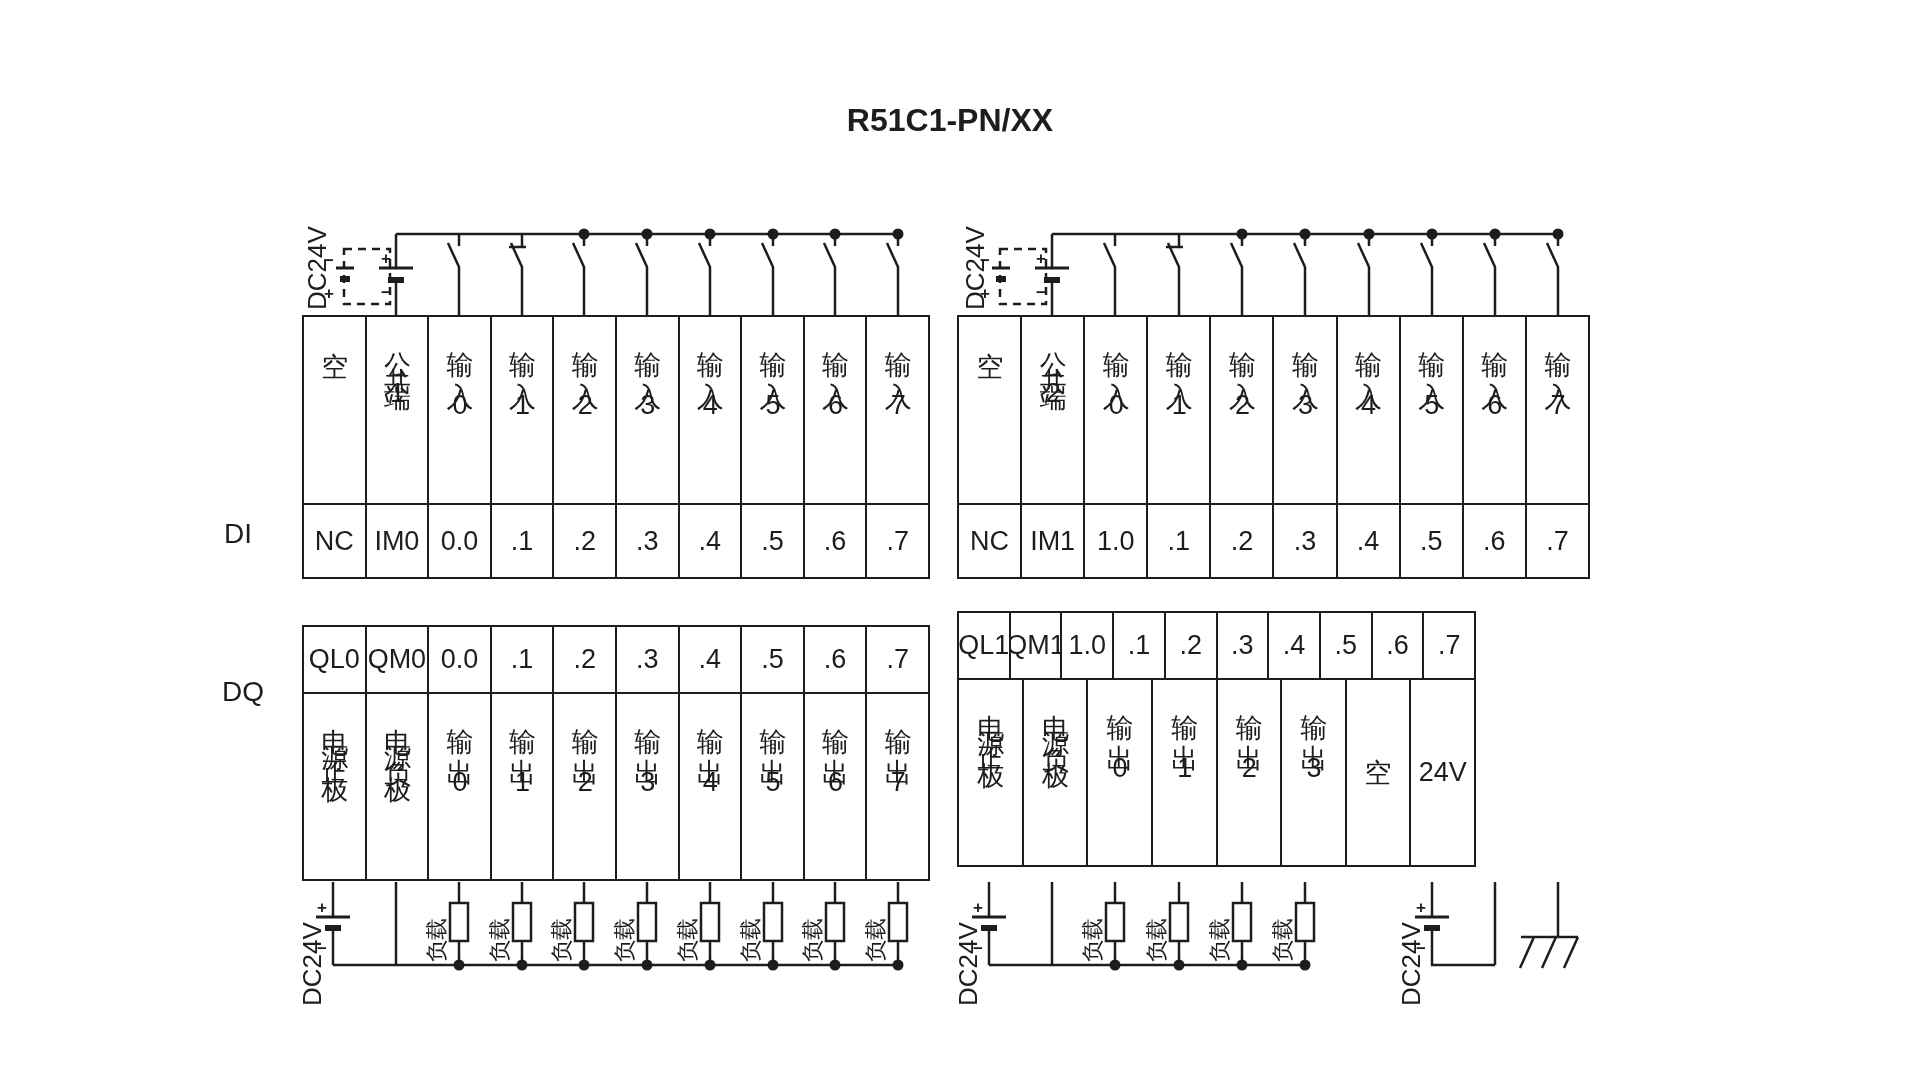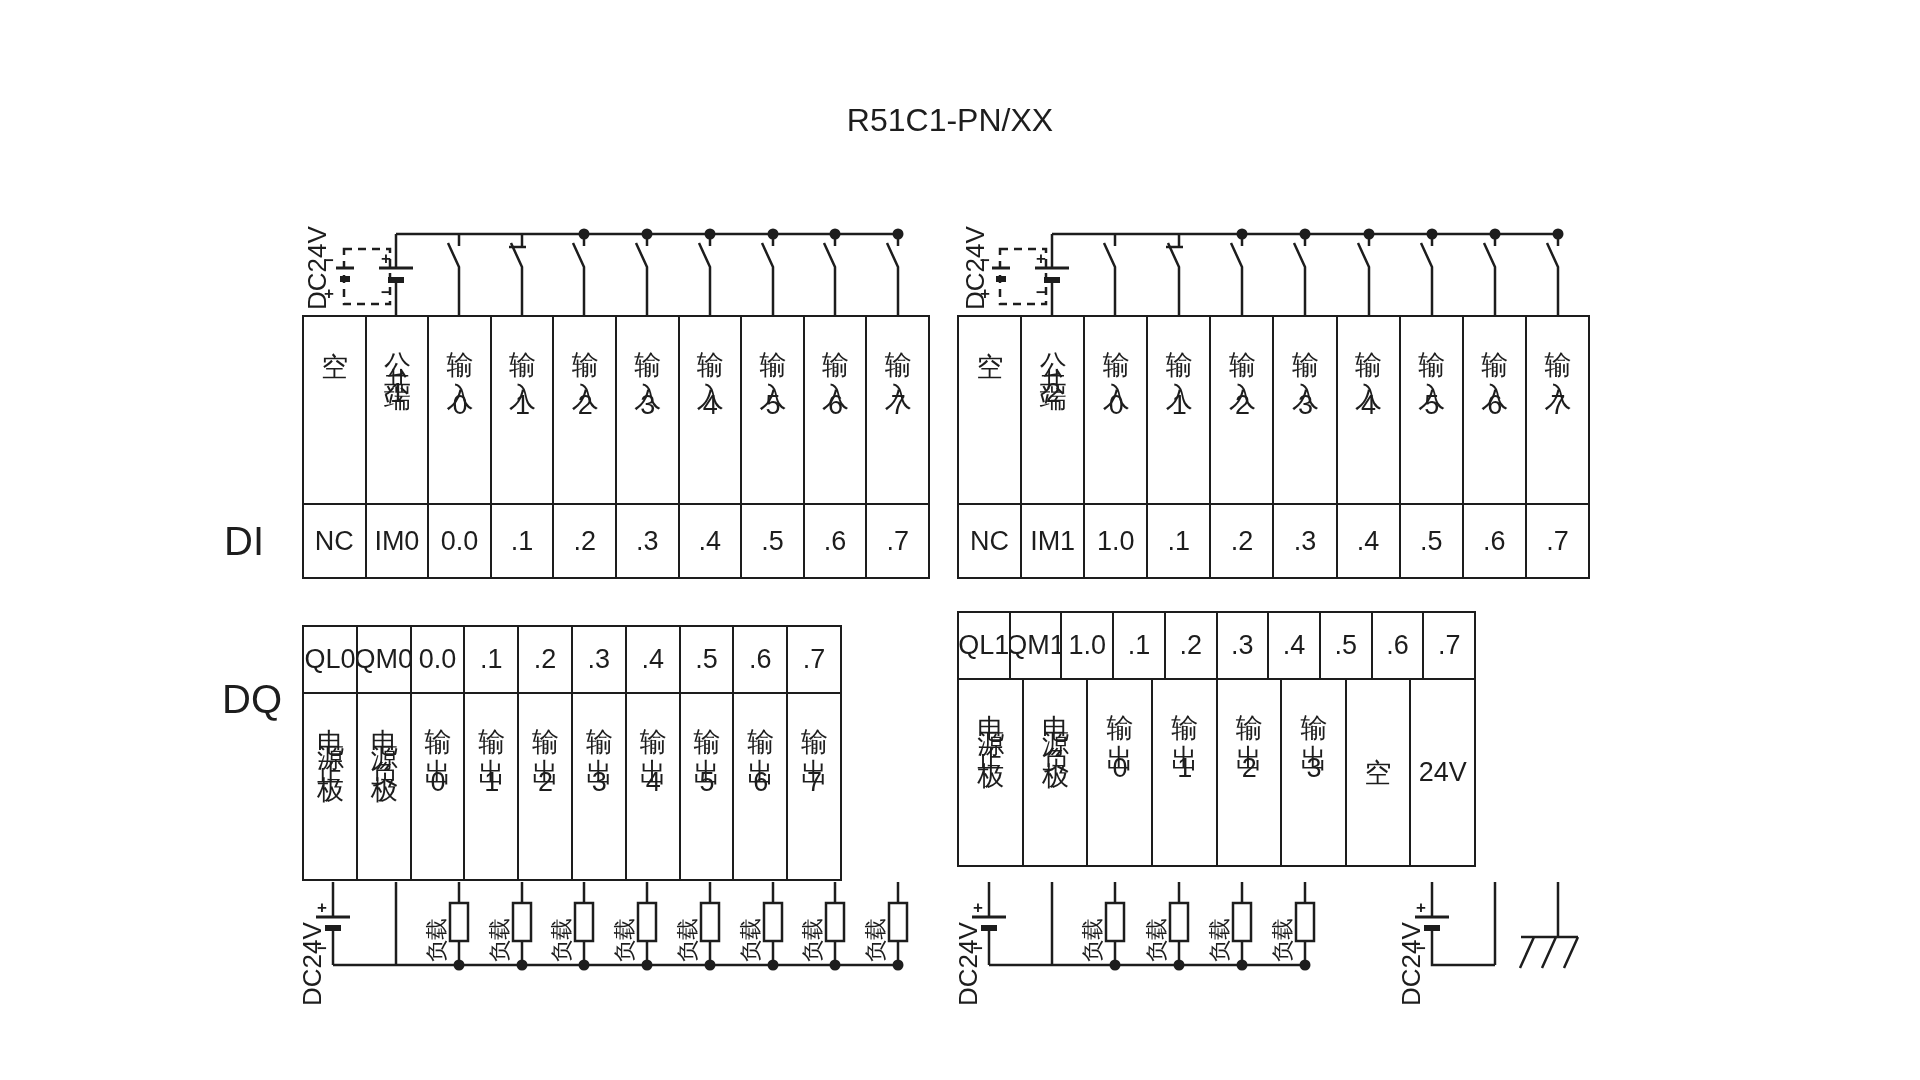--- a/index.html
+++ b/index.html
@@ -1,37 +1,37 @@
 <!DOCTYPE html>
 <html><head>
 <meta charset="utf-8">
 <style>
   html,body{margin:0;padding:0;background:#fff}
   .stage{position:relative;width:1920px;height:1080px;background:#fff;overflow:hidden;
          font-family:"Liberation Sans",sans-serif;color:#1d1d1d}
   .title{position:absolute;left:950px;top:102px;transform:translateX(-50%);
-         font-size:32px;font-weight:normal;white-space:nowrap}
-  .sec{position:absolute;font-size:40px;line-height:1.15}
+         font-size:32px;font-weight:bold;white-space:nowrap}
+  .sec{position:absolute;font-size:28px;line-height:1.15}
   .tbl{position:absolute}
   .row{display:flex}
   .row + .row{margin-top:-2px}
   .cell{flex:1 1 0;box-sizing:border-box;border:2px solid #1d1d1d;background:#fff;
         display:flex;align-items:center;justify-content:center;font-size:27px;overflow:hidden}
   .cell + .cell{margin-left:-2px}
   .hrow{height:190px}
   .di .trow{height:76px}
   .dq .trow{height:69px}
   .frow{height:189px}
   .hc{align-items:flex-start;padding-top:13px}
   .mid{align-items:center;padding-top:0}
   .vt{writing-mode:vertical-rl;text-orientation:upright;letter-spacing:30px;line-height:1}
   .vt4{letter-spacing:16px}
   #di-left{left:302px;top:315px;width:628px}
   #di-right{left:957px;top:315px;width:633px}
-  #dq-left{left:302px;top:625px;width:540px}
+  #dq-left{left:302px;top:625px;width:628px}
   #dq-right{left:957px;top:611px;width:519px}
   svg.wires{position:absolute;left:0;top:0}
   .wires path,.wires rect{fill:none;stroke:#1d1d1d;stroke-width:2.5}
   .wires .plate-long{stroke-width:3}
   .wires .plate-short{stroke-width:6}
   .wires .dash{stroke-dasharray:8 6}
   .wires circle{fill:#1d1d1d;stroke:none}
   .wires text{fill:#1d1d1d;stroke:none;font-family:"Liberation Sans",sans-serif}
   .wires .sgn{font-size:17px;font-weight:bold}
   .wires .lbl{font-size:26px}

